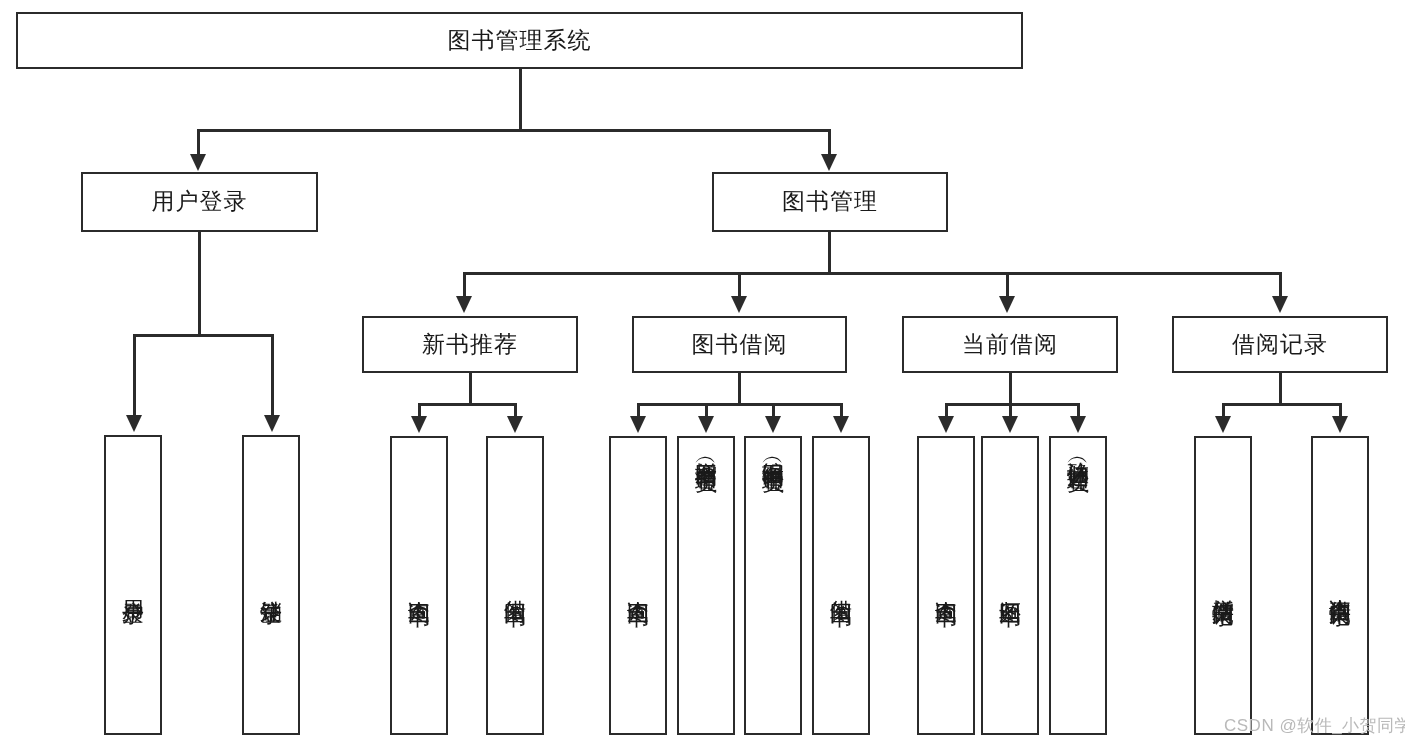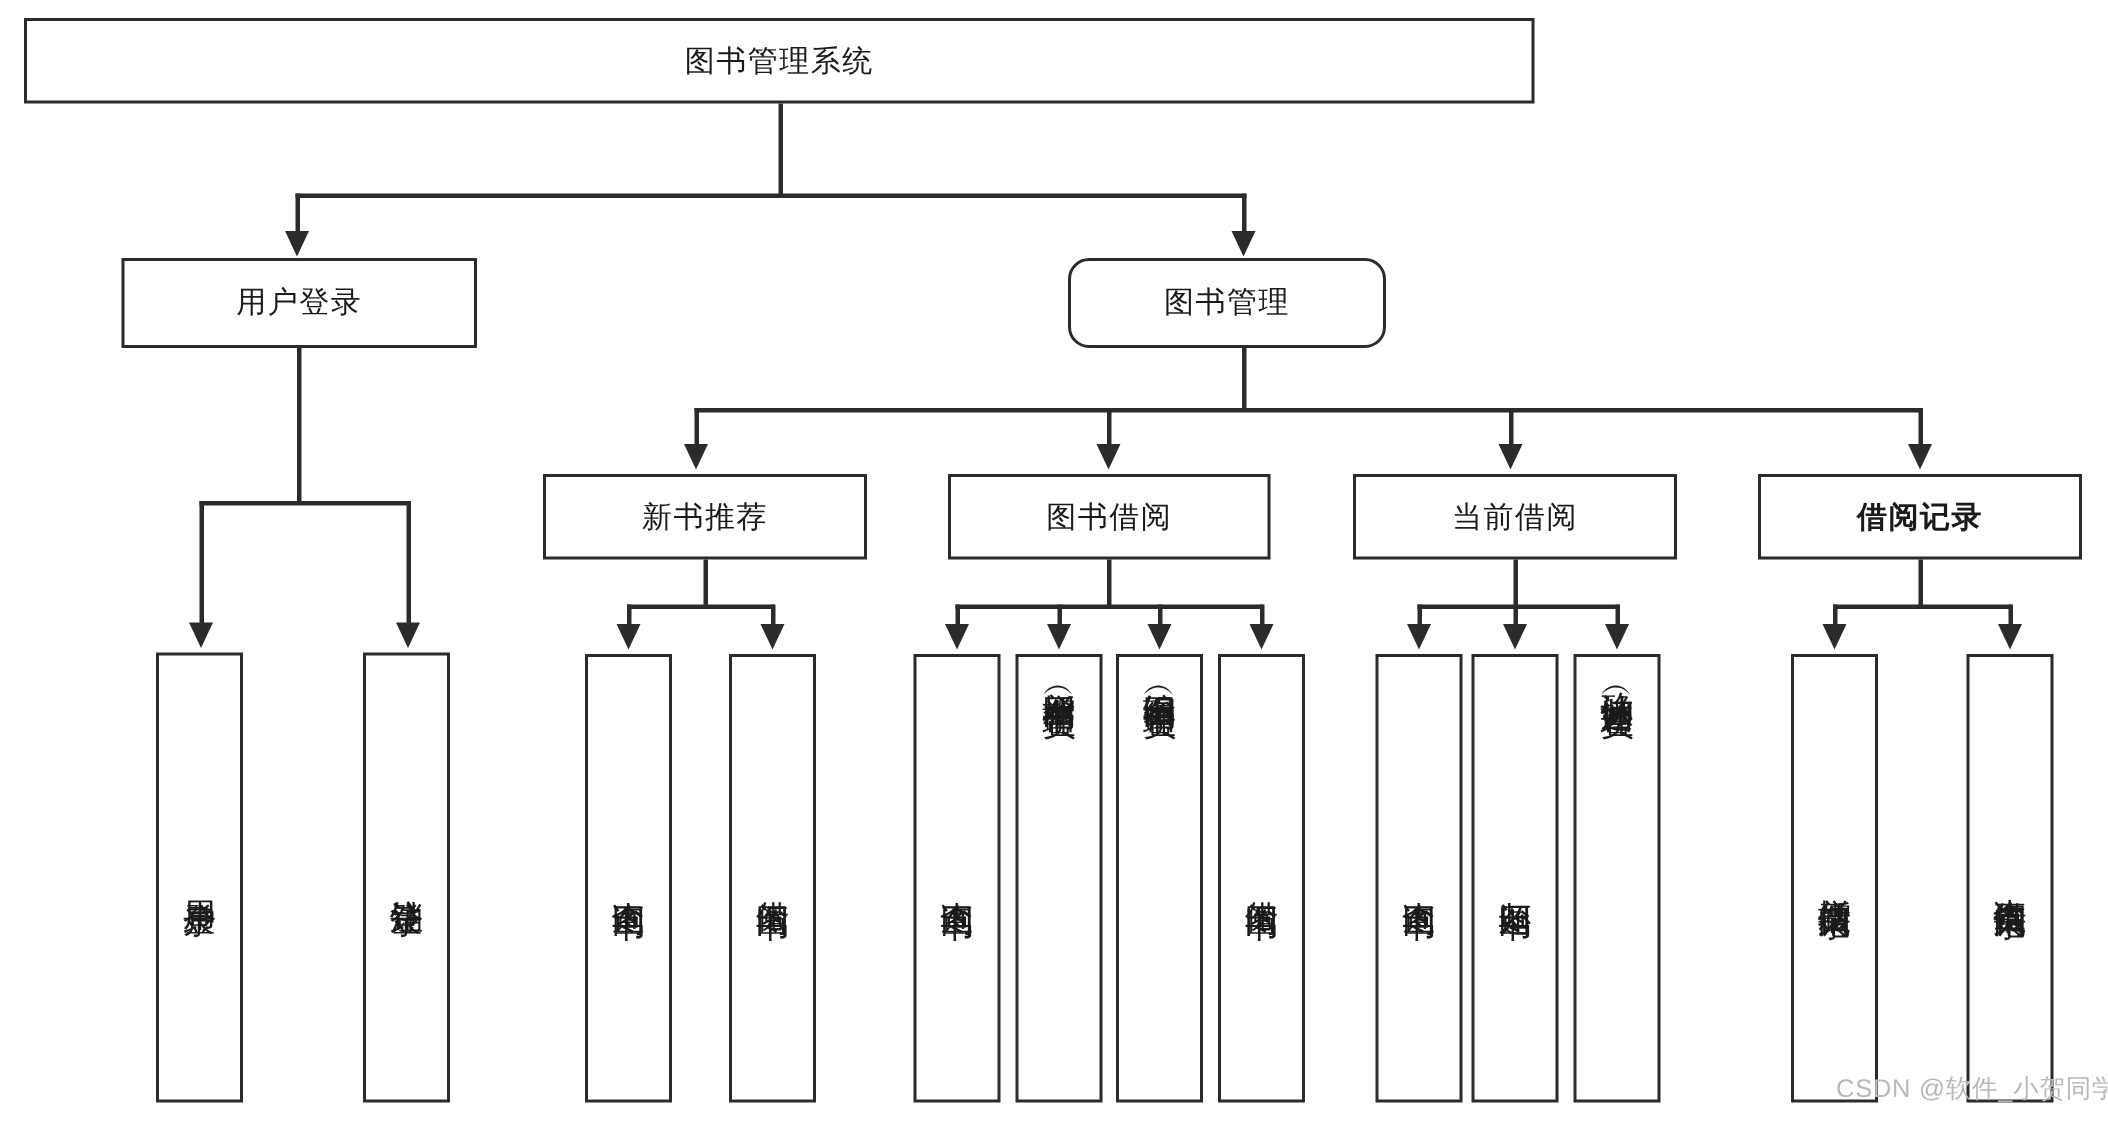--- a/index.html
+++ b/index.html
@@ -22,21 +22,21 @@
     box-sizing: border-box;
     border: 2.5px solid #2b2b2b;
     background: #ffffff;
     color: #1a1a1a;
     display: flex;
     align-items: center;
     justify-content: center;
     text-align: center;
   }
   .node.horizontal {
-    font-size: 20px;
+    font-size: 23px;
     letter-spacing: 1px;
     line-height: 1.2;
   }
   .node.vertical {
     writing-mode: vertical-rl;
     text-orientation: upright;
     font-size: 22px;
     line-height: 1.18;
     letter-spacing: 1.5px;
     justify-content: flex-start;
@@ -82,21 +82,21 @@
   <div class="edge edge-h" style="left:197px; top:129px; width:634px; height:2.5px;"></div>
 
   <div class="edge edge-v" style="left:197px; top:129px; width:2.5px; height:28px;"></div>
   <div class="arrow" style="left:190px; top:154px;"></div>
 
   <div class="edge edge-v" style="left:828px; top:129px; width:2.5px; height:28px;"></div>
   <div class="arrow" style="left:821px; top:154px;"></div>
 
   <div class="node horizontal" style="left:81px; top:172px; width:237px; height:60px;">用户登录</div>
 
-  <div class="node horizontal" style="left:712px; top:172px; width:212px; height:60px;border-radius:14px;">图书管理</div>
+  <div class="node horizontal" style="left:712px; top:172px; width:236px; height:60px;">图书管理</div>
 
   <div class="edge edge-v" style="left:198px; top:232px; width:2.5px; height:104px;"></div>
   <div class="edge edge-h" style="left:133px; top:334px; width:140px; height:2.5px;"></div>
   <div class="edge edge-v" style="left:133px; top:334px; width:2.5px; height:84px;"></div>
   <div class="arrow" style="left:126px; top:415px;"></div>
   <div class="edge edge-v" style="left:271px; top:334px; width:2.5px; height:84px;"></div>
   <div class="arrow" style="left:264px; top:415px;"></div>
 
   <div class="node vertical centered" style="left:104px; top:435px; width:58px; height:300px;">用户登录</div>
   <div class="node vertical centered" style="left:242px; top:435px; width:58px; height:300px;">注销登录</div>
@@ -112,21 +112,21 @@
 
   <div class="edge edge-v" style="left:1006px; top:272px; width:2.5px; height:26px;"></div>
   <div class="arrow" style="left:999px; top:296px;"></div>
 
   <div class="edge edge-v" style="left:1279px; top:272px; width:2.5px; height:26px;"></div>
   <div class="arrow" style="left:1272px; top:296px;"></div>
 
   <div class="node horizontal" style="left:362px; top:316px; width:216px; height:57px;">新书推荐</div>
   <div class="node horizontal" style="left:632px; top:316px; width:215px; height:57px;">图书借阅</div>
   <div class="node horizontal" style="left:902px; top:316px; width:216px; height:57px;text-align:right;">当前借阅</div>
-  <div class="node horizontal" style="left:1172px; top:316px; width:216px; height:57px;font-weight:bold;">借阅记录</div>
+  <div class="node horizontal" style="left:1172px; top:316px; width:216px; height:57px;">借阅记录</div>
 
   <div class="edge edge-v" style="left:469px; top:373px; width:2.5px; height:32px;"></div>
   <div class="edge edge-h" style="left:418px; top:403px; width:98px; height:2.5px;"></div>
   <div class="edge edge-v" style="left:418px; top:403px; width:2.5px; height:15px;"></div>
   <div class="arrow" style="left:411px; top:416px;"></div>
   <div class="edge edge-v" style="left:514px; top:403px; width:2.5px; height:15px;"></div>
   <div class="arrow" style="left:507px; top:416px;"></div>
 
   <div class="node vertical centered" style="left:390px; top:436px; width:58px; height:299px;">查询图书</div>
   <div class="node vertical centered" style="left:486px; top:436px; width:58px; height:299px;">借阅图书</div>

